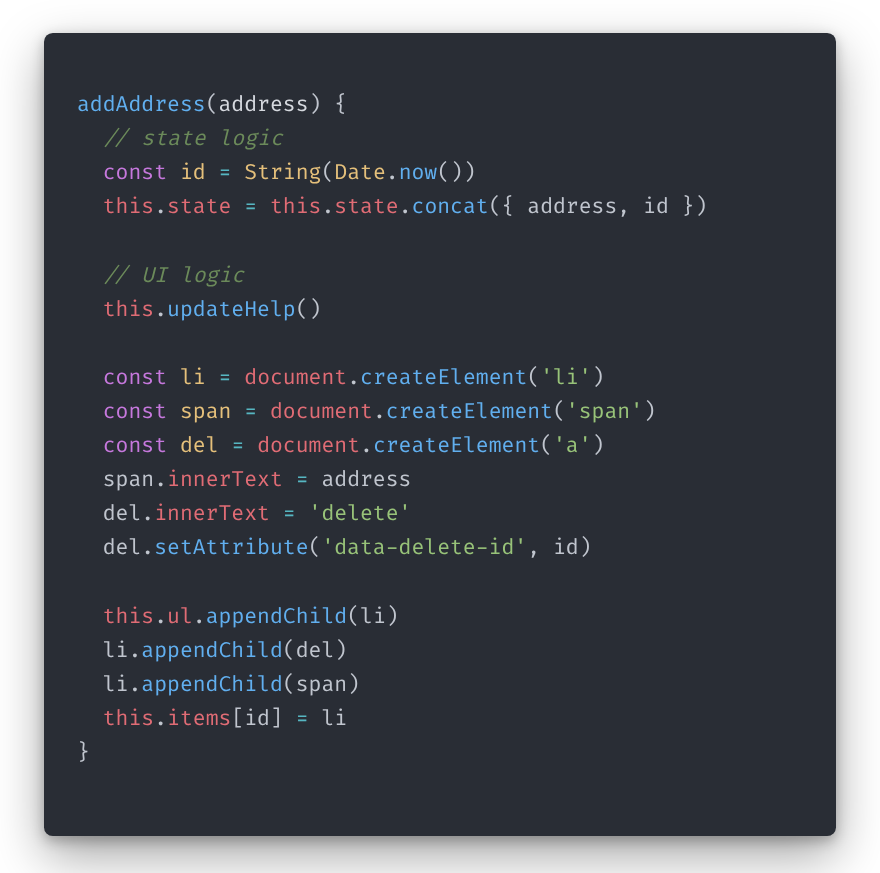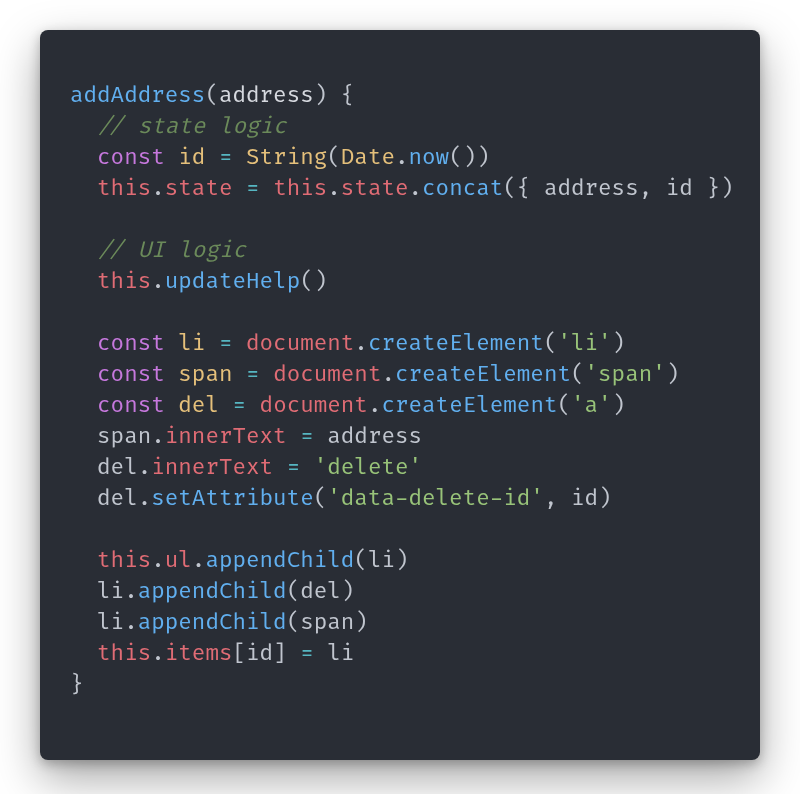--- a/index.html
+++ b/index.html
@@ -20,21 +20,21 @@
     border-radius: 8px;
     box-shadow: 0 18px 45px rgba(0,0,0,0.35), 0 4px 12px rgba(0,0,0,0.25);
     box-sizing: border-box;
     padding: 50px 30px 30px 30px;
     overflow: hidden;
   }
   pre.code {
     margin: 0;
     padding: 0;
     font-family: inherit;
-    font-size: 22px;
+    font-size: 19px;
     line-height: 31px;
     color: #c0c5ce;
     white-space: pre;
   }
   .tok { white-space: pre; }
   .c-fn      { color: #61afef; }   
   .c-param   { color: #d6d9df; }   
   .c-punct   { color: #c0c5ce; }   
   .c-comment { color: #6b8a5a; font-style: italic; }
   .c-kw      { color: #c678dd; }   

